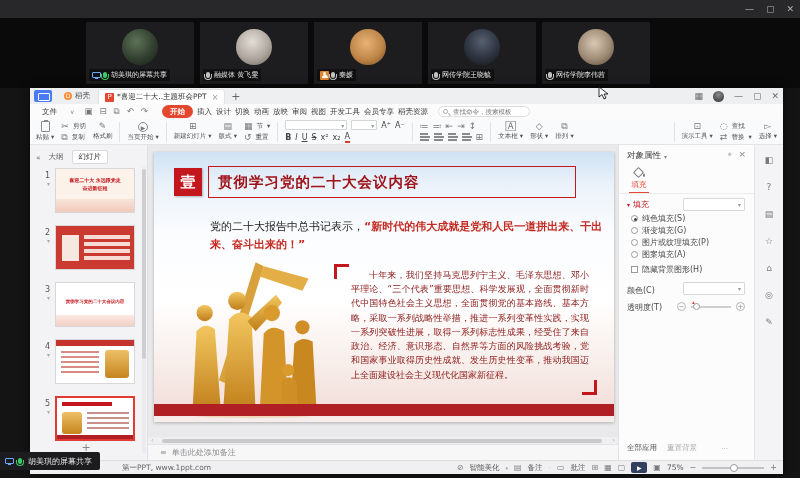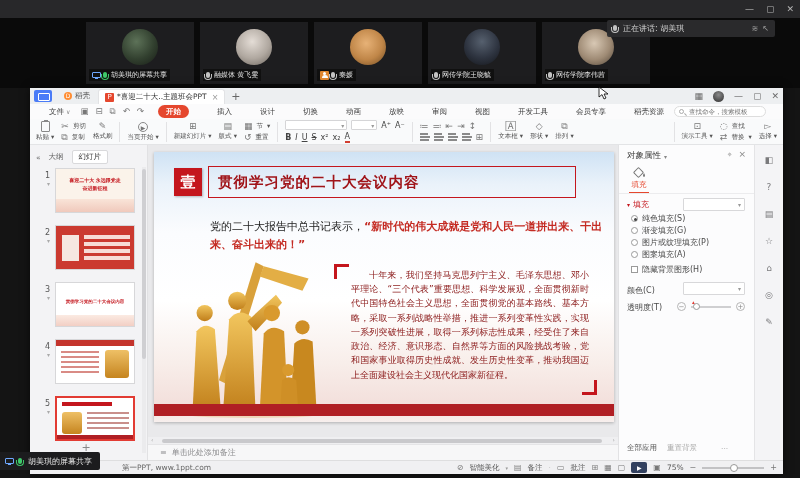--- a/index.html
+++ b/index.html
@@ -41,23 +41,23 @@
   .docer-tab{display:flex;align-items:center;gap:3px;padding:0 8px;height:28px;font-size:7.5px;color:#555;}
   .docer-dot{width:8px;height:8px;border-radius:50%;background:#ff8d33;color:#fff;font-size:6px;line-height:8px;text-align:center;}
   .doc-tab{display:flex;align-items:center;gap:3px;height:15px;margin-top:1px;background:#fff;border:1px solid #e2e3e5;border-bottom:none;border-radius:3px 3px 0 0;padding:0 6px;max-width:190px;}
   .ppt-ico{width:9px;height:9px;background:#e5472e;color:#fff;font-size:7px;line-height:9px;text-align:center;border-radius:1px;flex:0 0 auto;}
   .doc-name{font-size:7.5px;color:#333;white-space:nowrap;overflow:hidden;}
   .tab-x{font-size:8px;color:#999;margin-left:2px;}
   .newtab{font-size:11px;color:#666;margin-left:6px;}
   .wps-tb-right{position:absolute;right:4px;top:0;height:16px;display:flex;align-items:center;gap:10px;color:#6a6a6a;font-size:9px;}
   .user-dot{width:11px;height:11px;border-radius:50%;background:radial-gradient(circle at 50% 35%,#8c8c8c 0%,#4a4a4a 70%);}
   .menu-row{left:0;top:16px;width:753px;height:15px;background:#fbfbfc;display:flex;align-items:center;font-size:7.5px;color:#3c3c3c;}
-  .menu-file{margin-left:19px;display:flex;gap:2px;align-items:center;}
+  .menu-file{margin-left:12px;display:flex;gap:13px;align-items:center;}
   .qicons{display:flex;gap:7px;margin-left:10px;color:#777;font-size:8.5px;}
-  .rtabs{display:flex;align-items:center;gap:28px;margin-left:14px;white-space:nowrap;}
+  .rtabs{display:flex;align-items:center;gap:4px;margin-left:14px;white-space:nowrap;}
   .rtab{color:#3c3c3c;}
   .rtab.active{background:#e5472e;color:#fff;border-radius:8px;padding:1.5px 8px;font-weight:bold;}
   .srch{display:flex;align-items:center;gap:3px;margin-left:10px;width:92px;height:11px;border:1px solid #ddd;border-radius:6px;background:#fff;padding:0 4px;}
   .srch input{border:none;outline:none;width:76px;font-size:6.5px;color:#333;background:transparent;}
   .lens{width:5px;height:5px;border:1px solid #aaa;border-radius:50%;position:relative;flex:0 0 auto;}
   .lens::after{content:"";position:absolute;left:4px;top:4px;width:3px;height:1px;background:#aaa;transform:rotate(45deg);}
   .menu-right{position:absolute;right:8px;top:16px;height:15px;display:flex;align-items:center;gap:9px;font-size:7.5px;color:#4a4a4a;}
   .menu-right .ic{color:#888;font-size:8px;}
 
   .toolbar{left:0;top:31px;width:753px;height:26px;background:#f9fafb;border-bottom:1px solid #e3e4e6;display:flex;align-items:center;gap:7px;padding:0 6px;font-size:6.5px;color:#555;overflow:hidden;}
@@ -200,26 +200,20 @@
     </div>
     <div class="tile" style="left:427px">
       <div class="avatar av4"></div>
       <div class="tile-name">
         <span class="mic"></span>
         <span>网传学院王晓毓</span>
       </div>
     </div>
   </div>
 
-  <div class="abs speak-pill">
-    <span class="mic"></span>
-    <span class="txt">正在讲话: 胡美琪</span>
-    <span class="speak-ico" style="margin-left:auto">≋</span>
-    <span class="speak-ico">↖</span>
-  </div>
 
   <div class="abs wps">
 
     <div class="abs wps-titlebar">
       <div class="home-btn"></div>
       <div class="docer-tab">
         <span class="docer-dot">D</span>
         <span>稻壳</span>
       </div>
       <div class="doc-tab">

